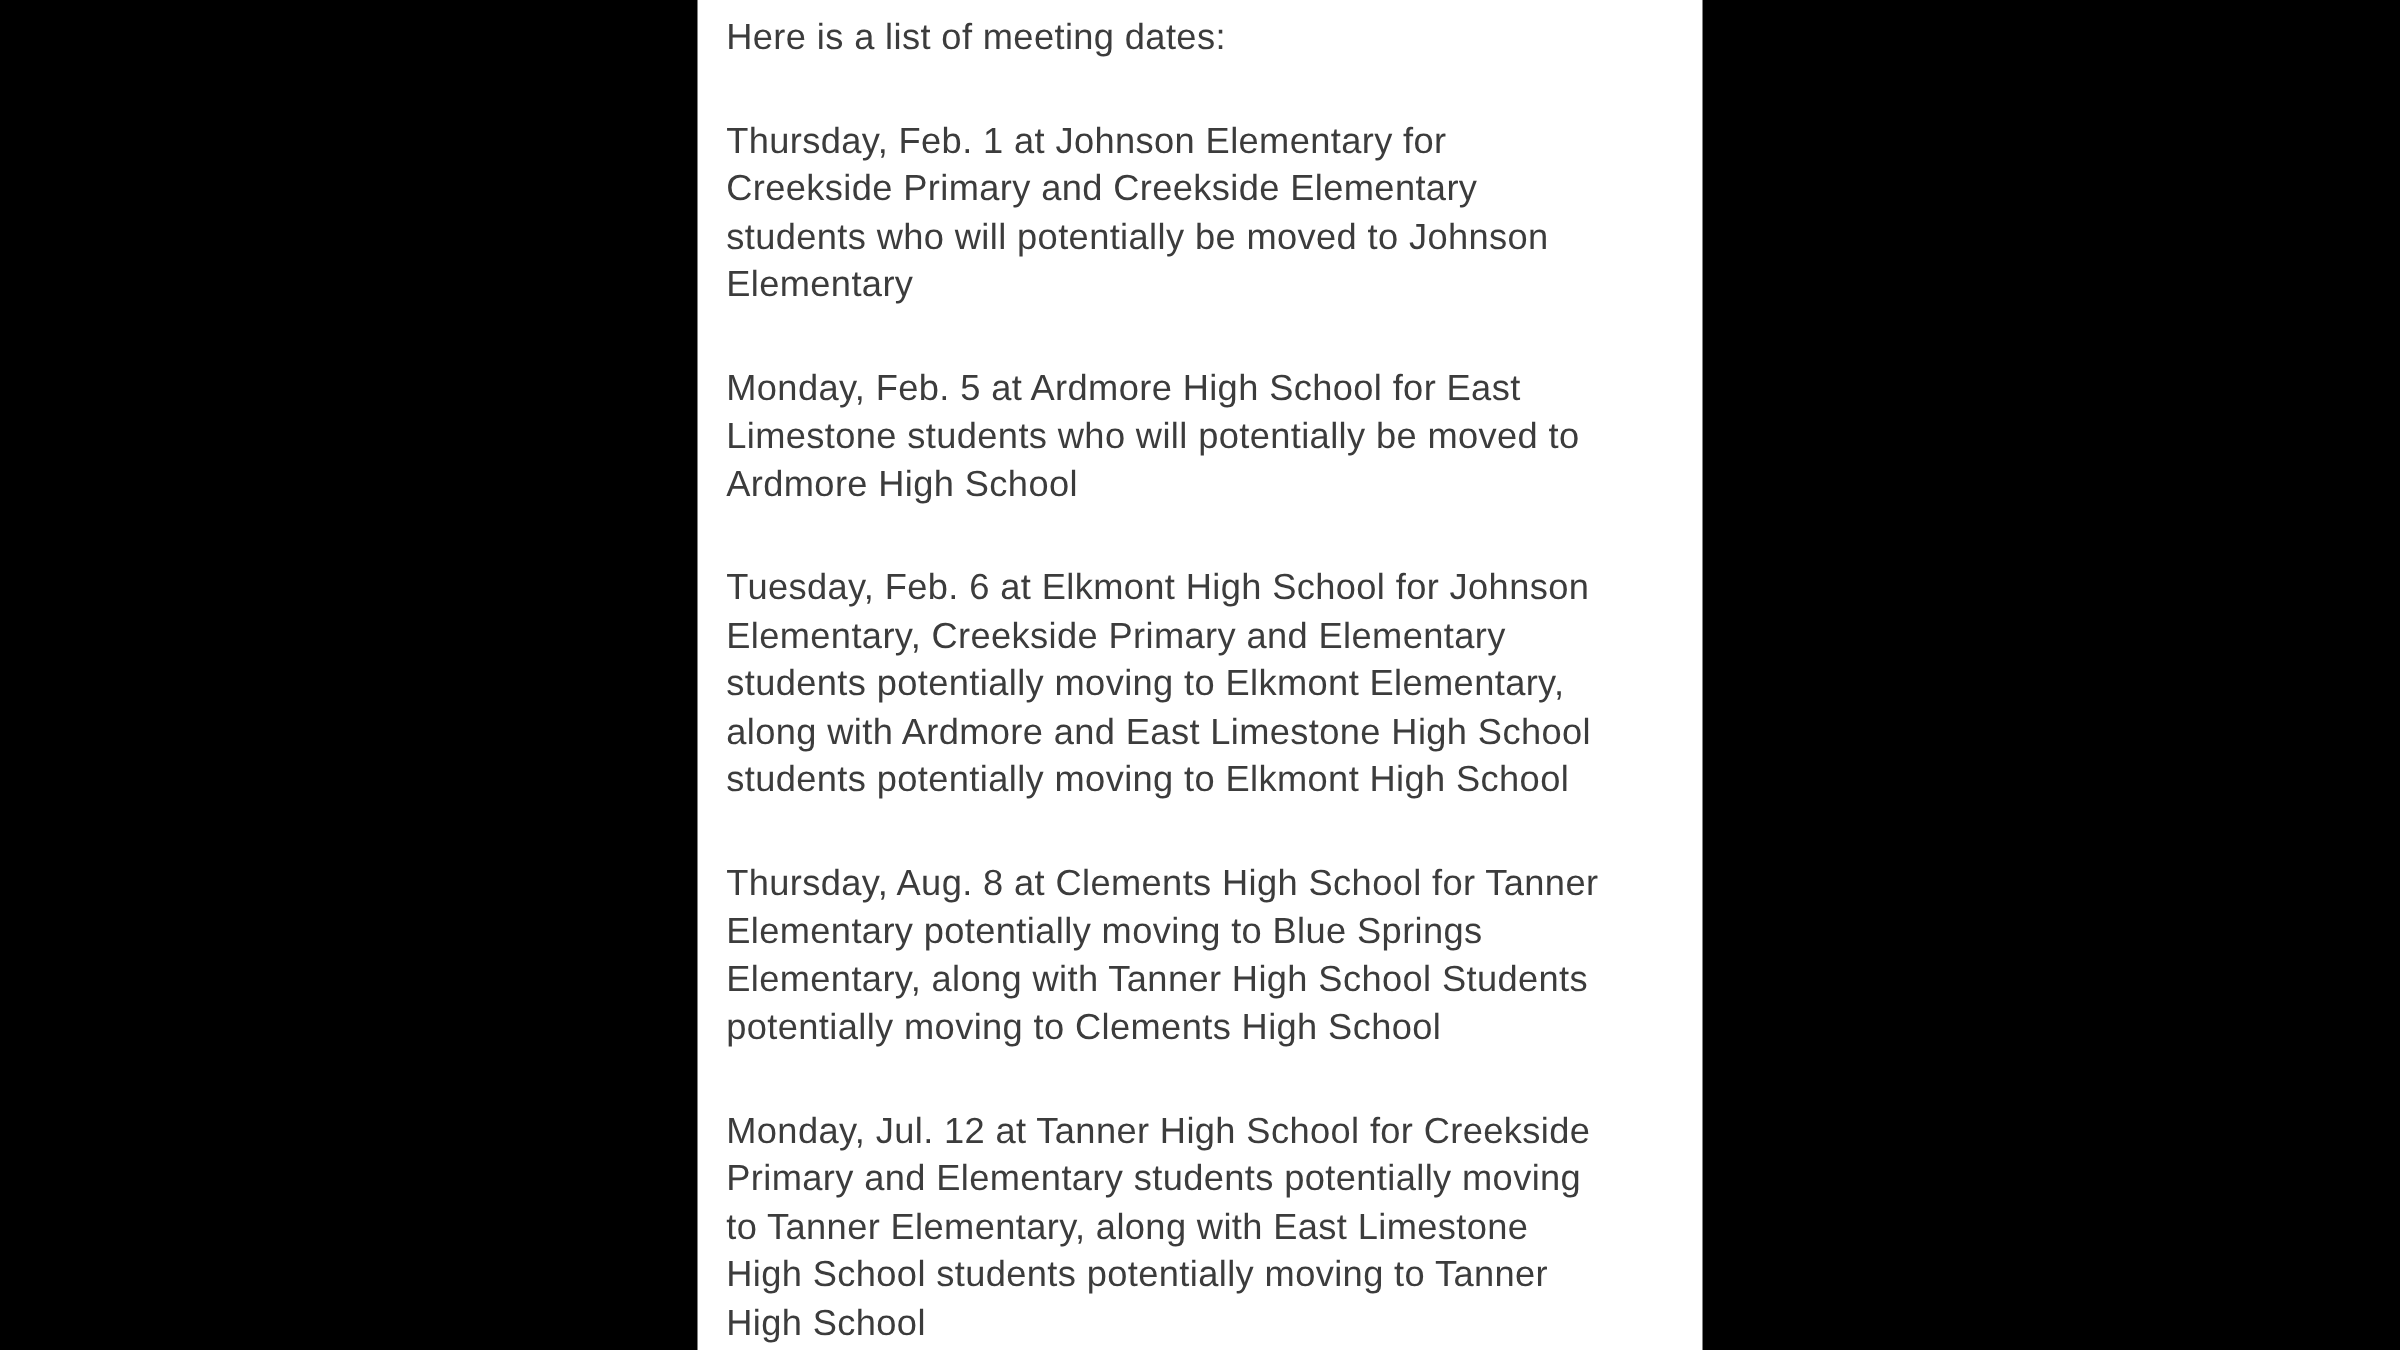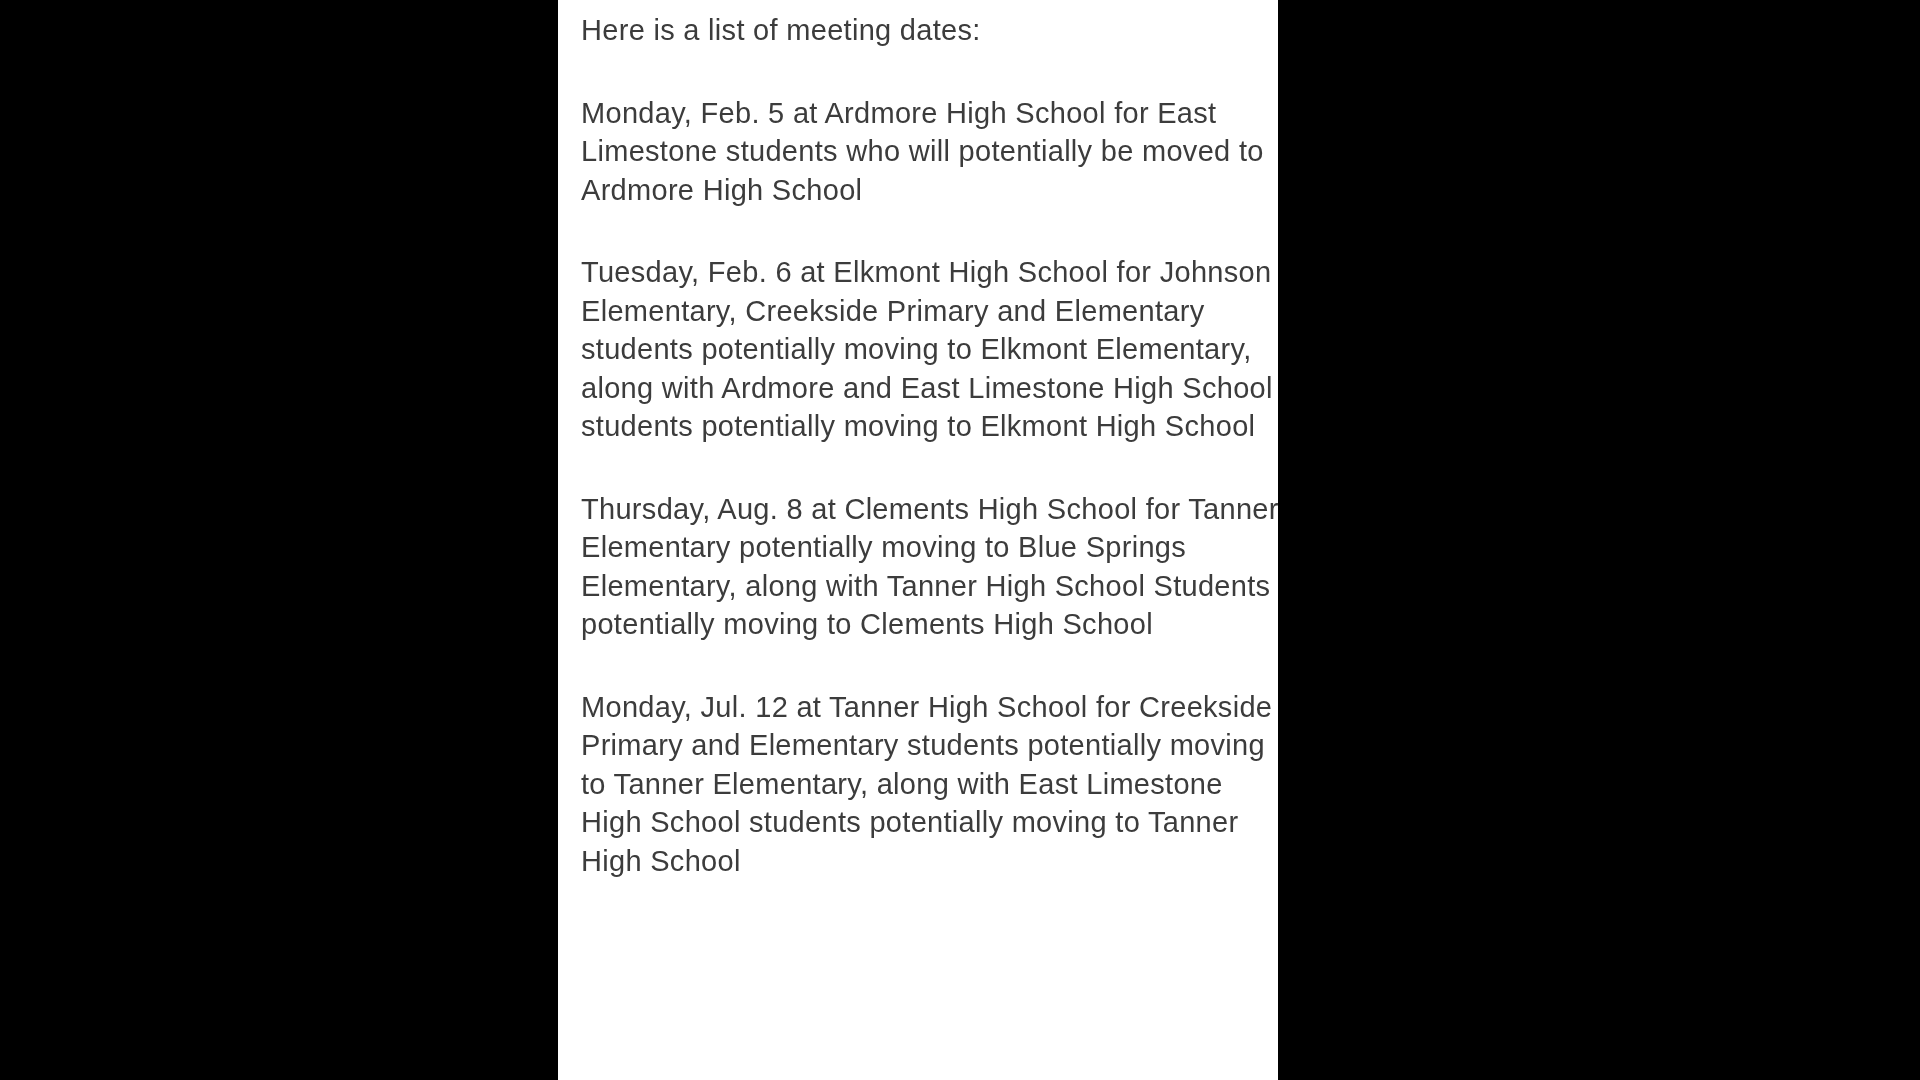--- a/index.html
+++ b/index.html
@@ -11,21 +11,21 @@
     position: relative;
     width: 1920px;
     height: 1080px;
     background: #000000;
     overflow: hidden;
   }
   .panel {
     position: absolute;
     left: 558px;
     top: 0;
-    width: 720px;
+    width: 804px;
     height: 1080px;
     background: #ffffff;
     box-sizing: border-box;
     padding: 11px 4px 0 23px;
     overflow: hidden;
   }
   .para {
     margin: 0 0 44px 0;
     font-family: "Liberation Sans", "DejaVu Sans", sans-serif;
     font-size: 29px;
@@ -34,20 +34,24 @@
     color: #3c3c3c;
     white-space: pre;        
   }
 </style>
 </head>
 <body>
 
 <div class="stage">
   <div class="panel">
     <p class="para">Here is a list of meeting dates:</p>
+    <p class="para">Thursday, Feb. 1 at Johnson Elementary for
+Creekside Primary and Creekside Elementary
+students who will potentially be moved to Johnson
+Elementary</p>
     <p class="para">Monday, Feb. 5 at Ardmore High School for East
 Limestone students who will potentially be moved to
 Ardmore High School</p>
     <p class="para">Tuesday, Feb. 6 at Elkmont High School for Johnson
 Elementary, Creekside Primary and Elementary
 students potentially moving to Elkmont Elementary,
 along with Ardmore and East Limestone High School
 students potentially moving to Elkmont High School</p>
     <p class="para">Thursday, Aug. 8 at Clements High School for Tanner
 Elementary potentially moving to Blue Springs

